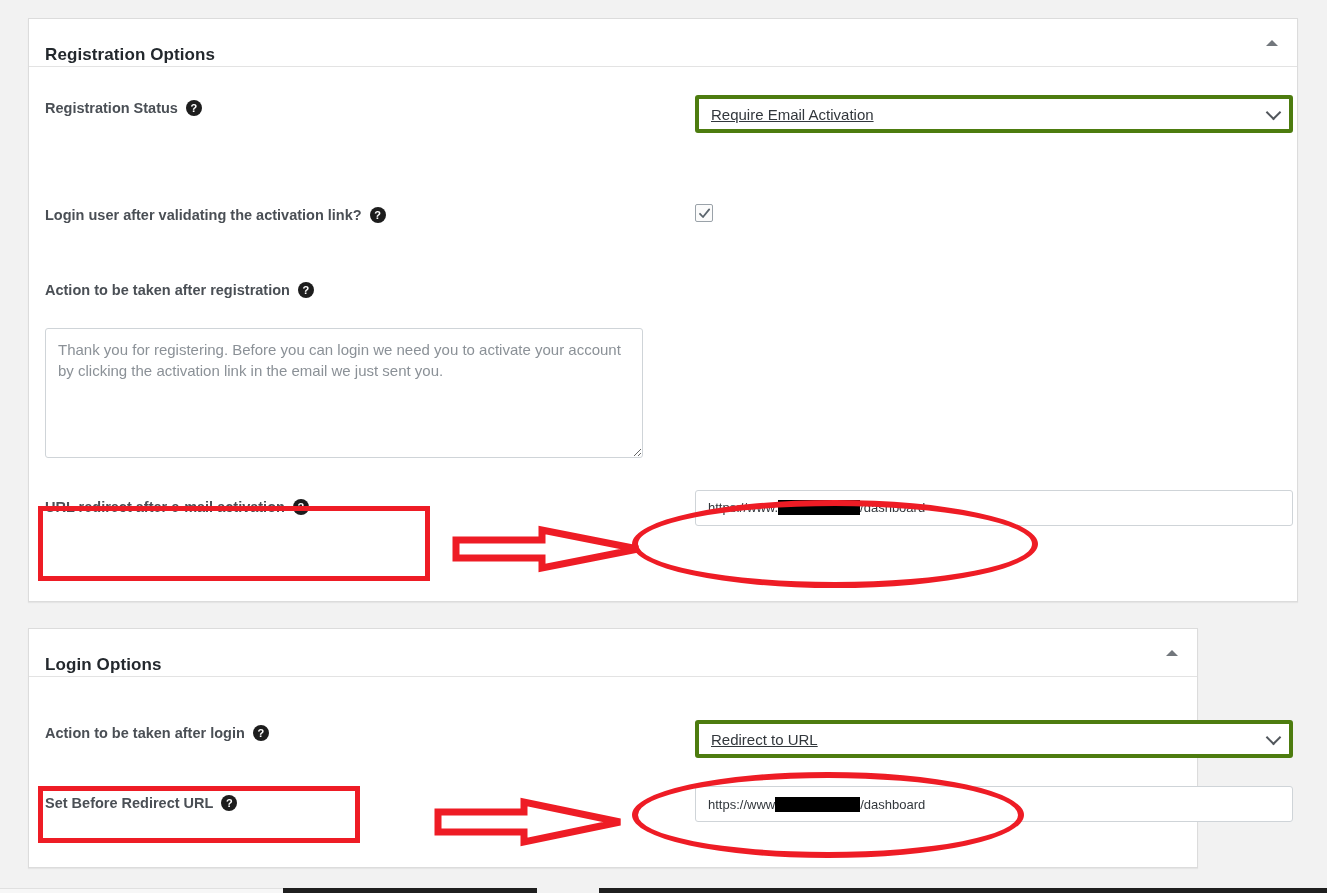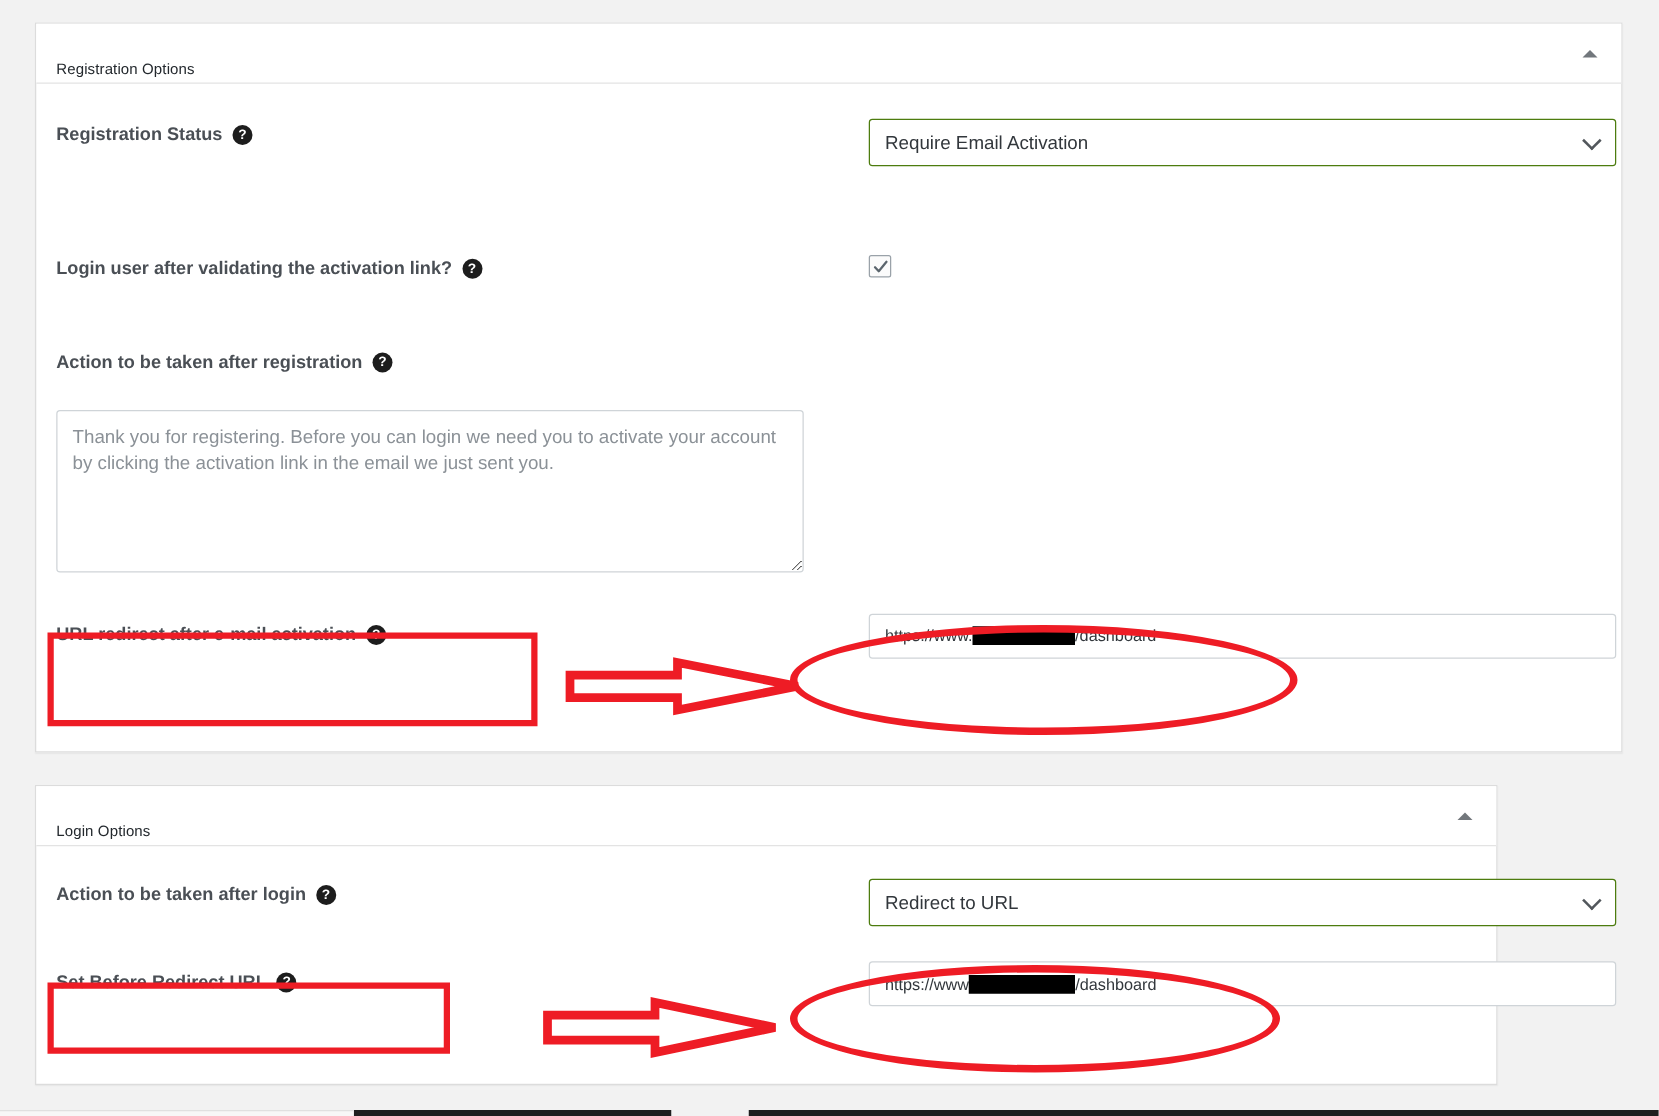--- a/index.html
+++ b/index.html
@@ -24,23 +24,23 @@
 
   .panel-header {
     position: relative;
     height: 48px;
     border-bottom: 1px solid #e3e3e3;
     display: flex; align-items: center;
     padding: 0 16px;
     background: #ffffff;
   }
   .panel-title {
-    font-size: 12px;
+    font-size: 17px;
     color: #23282d;
-    font-weight: 400;
+    font-weight: 700;
     letter-spacing: .1px;
     margin-top: 25px;
   }
   .collapse-toggle {
     position: absolute; right: 14px; top: 50%;
     transform: translateY(-50%);
     width: 22px; height: 22px;
     display: flex; align-items: center; justify-content: center;
     cursor: pointer;
   }
@@ -87,30 +87,31 @@
     font-family: "Liberation Sans", sans-serif;
     cursor: pointer;
     flex: 0 0 16px;
   }
 
   
   select.ctrl,
   input.ctrl {
     width: 598px;
     height: 38px;
-    border: 1px solid #4d7c0f;
+    border: 4px solid #4d7c0f;
     border-radius: 3px;
     background: #ffffff;
     font-size: 15px;
     color: #32373c;
     padding: 0 12px;
     font-family: "Liberation Sans", sans-serif;
     outline: none;
     -webkit-appearance: none;
     appearance: none;
+    text-decoration: underline;
   }
   .select-wrap { position: relative; width: 598px; }
   .select-wrap .chev {
     position: absolute;
     right: 14px; top: 50%;
     width: 11px; height: 11px;
     margin-top: -7px;
     border-right: 2px solid #52575c;
     border-bottom: 2px solid #52575c;
     transform: rotate(45deg);
@@ -294,21 +295,21 @@
 
     <div class="panel-header">
       <span class="panel-title">Login Options</span>
       <span class="collapse-toggle">
         <span class="caret-up"></span>
       </span>
     </div>
 
     <div class="panel-body">
 
-      <div class="row" style="margin-top:26px;">
+      <div class="row" style="margin-top:43px;">
         <div class="row-label bold">
           <span>Action to be taken after login</span>
           <span class="help-icon">?</span>
         </div>
         <div class="row-control">
           <div class="select-wrap">
             <select class="ctrl">
               <option>Redirect to URL</option>
             </select>
             <span class="chev"></span>

